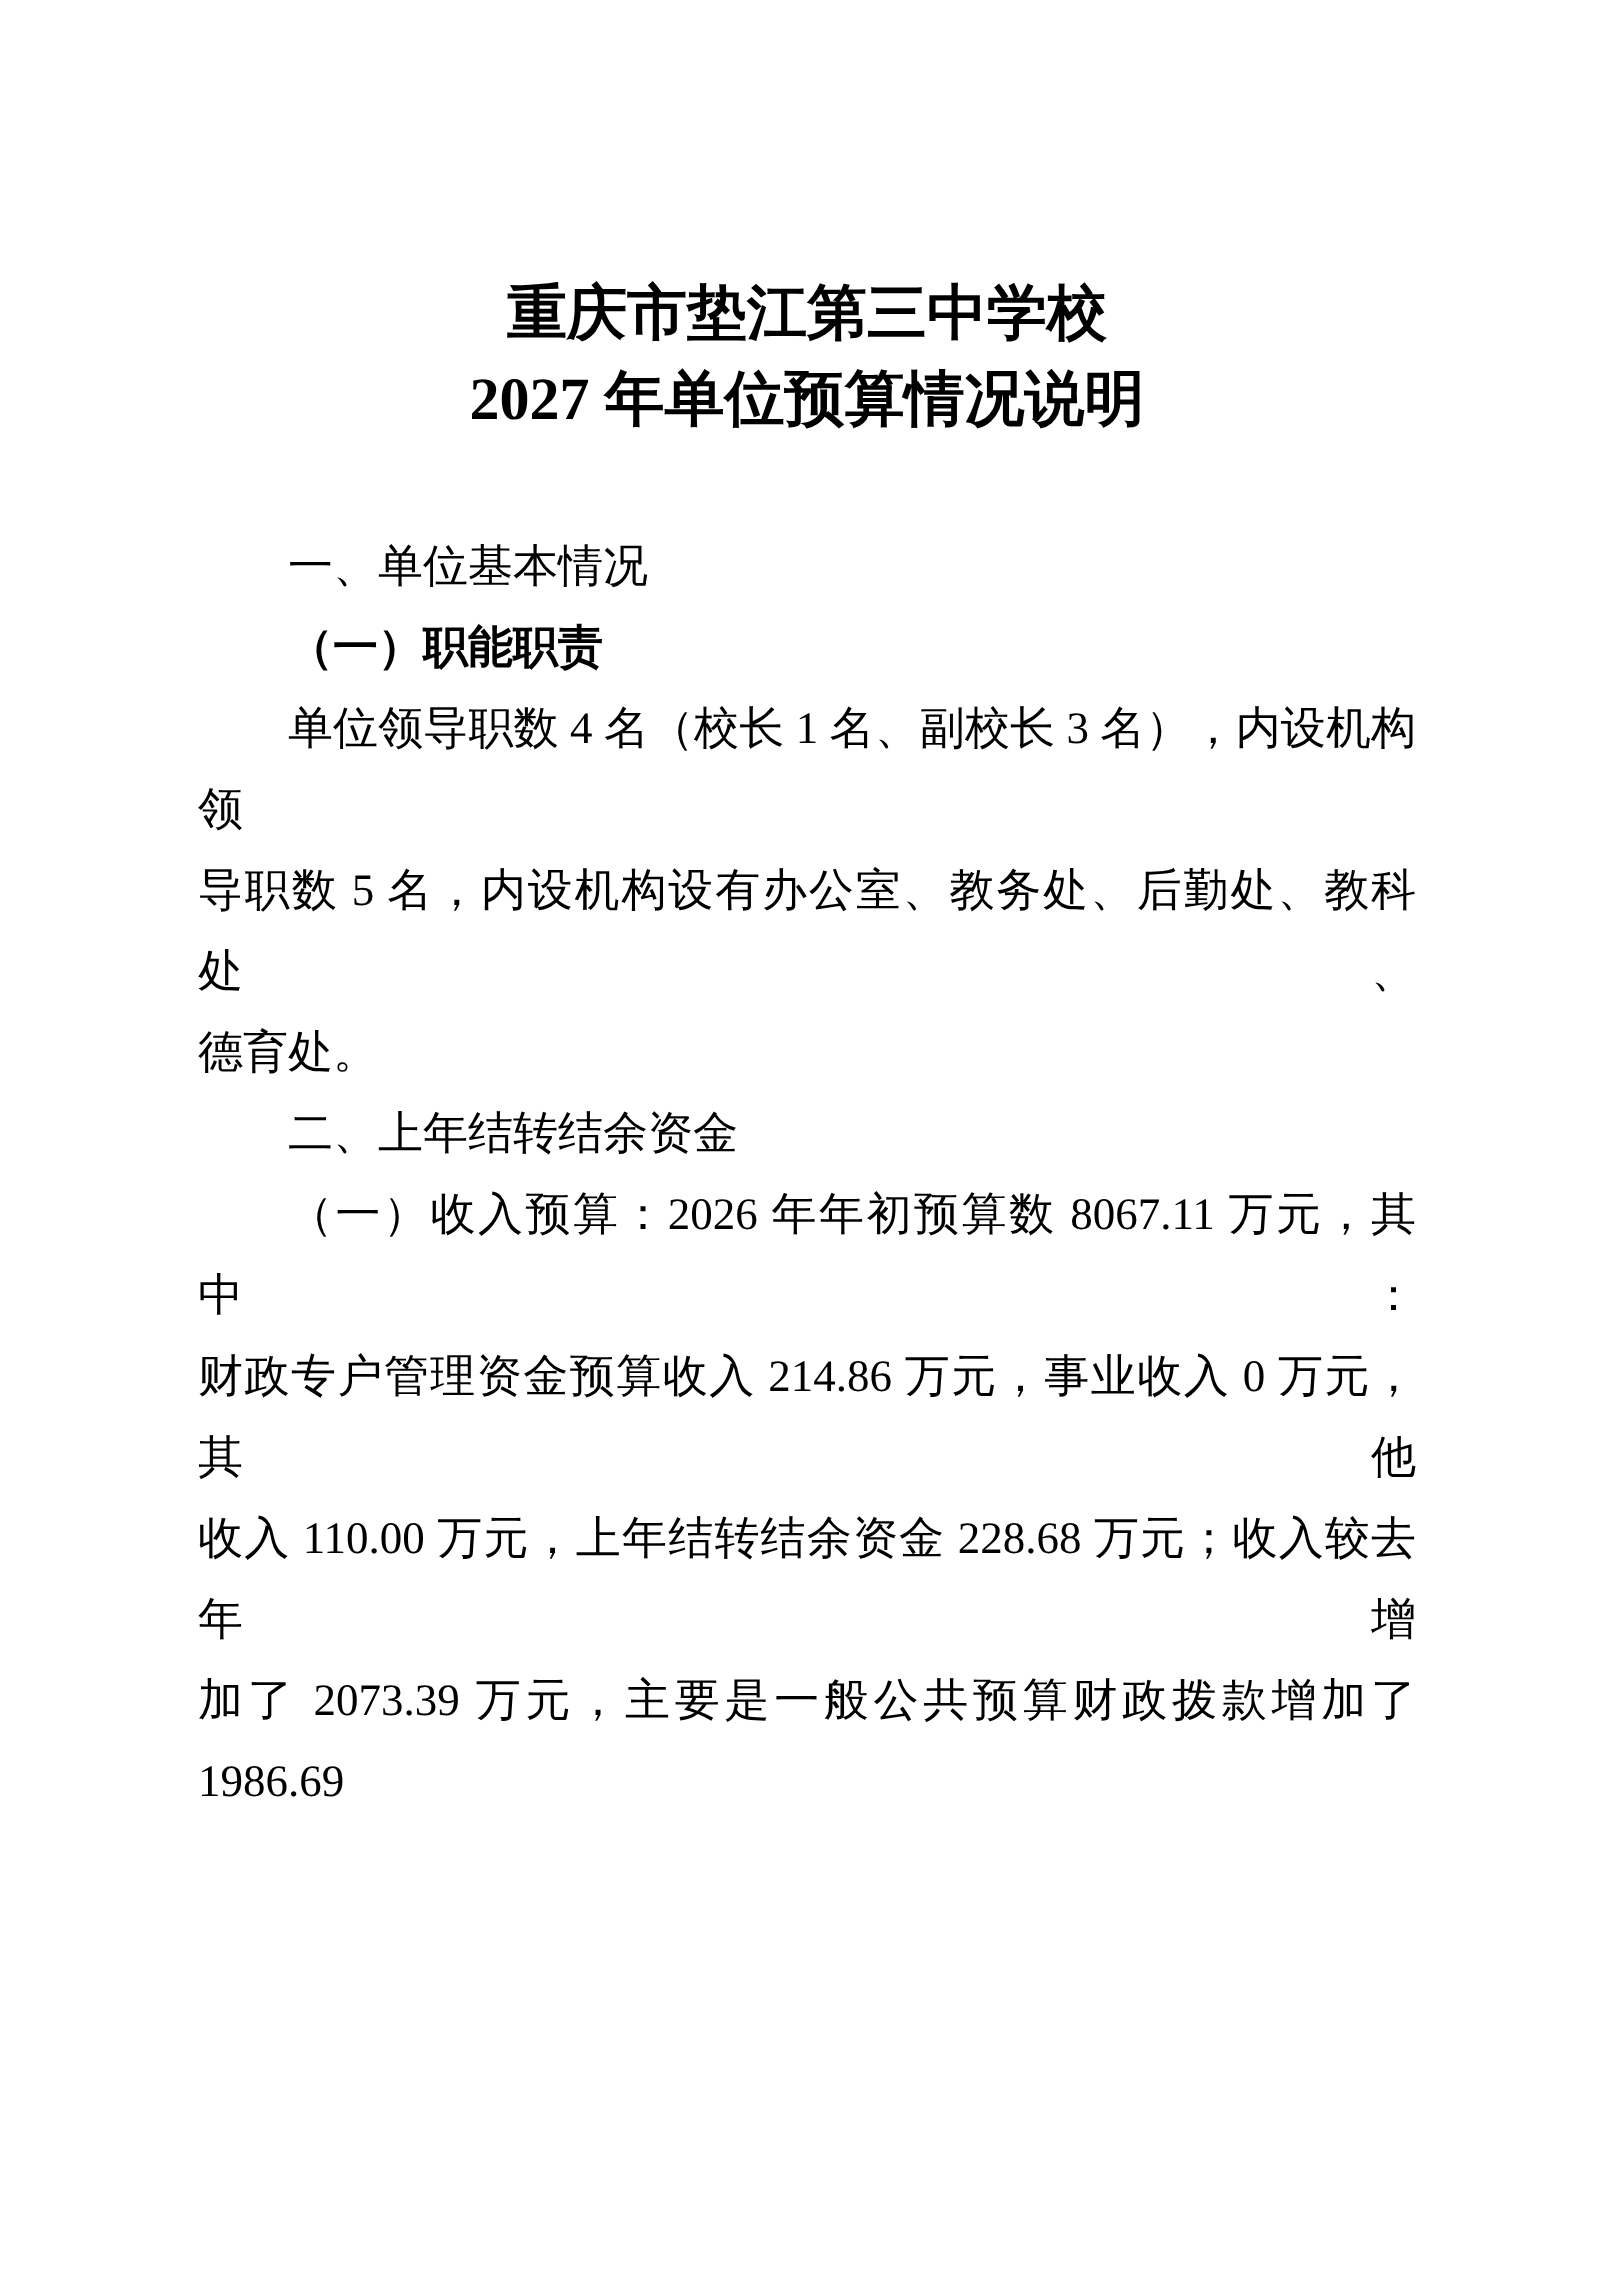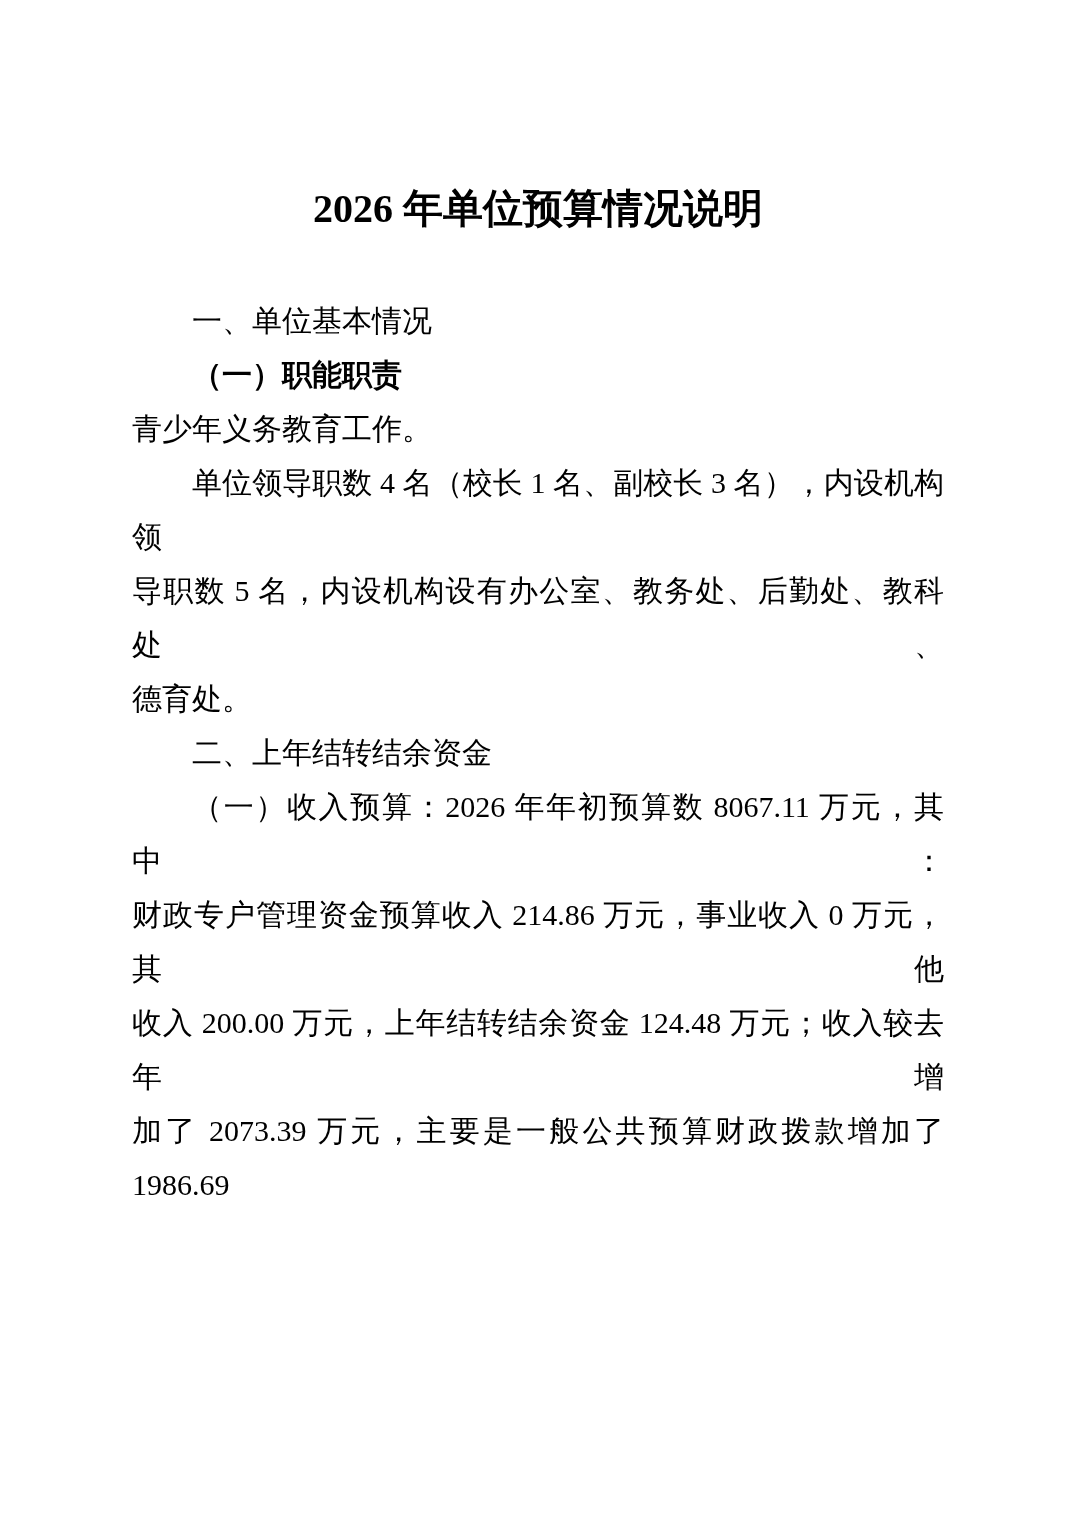--- a/index.html
+++ b/index.html
@@ -58,32 +58,32 @@
     text-indent: 2em;
   }
 </style>
 </head>
 <body>
 
 <div class="page">
   <div class="content">
 
     <div class="title-block">
-      <div>2026 年单位预算情况说明</div>
+      <div>重庆市垫江第三中学校</div>
+      <div>2027 年单位预算情况说明</div>
     </div>
 
     <div class="body-block">
       <div class="bline h1">一、单位基本情况</div>
       <div class="bline h2">（一）职能职责</div>
-      <div class="bline">青少年义务教育工作。</div>
       <div class="bline just ind">单位领导职数 4 名（校长 1 名、副校长 3 名），内设机构领</div>
       <div class="bline just">导职数 5 名，内设机构设有办公室、教务处、后勤处、教科处、</div>
       <div class="bline">德育处。</div>
       <div class="bline h1">二、上年结转结余资金</div>
       <div class="bline just ind">（一）收入预算：2026 年年初预算数 8067.11 万元，其中：</div>
       <div class="bline just">财政专户管理资金预算收入 214.86 万元，事业收入 0 万元，其他</div>
-      <div class="bline just">收入 200.00 万元，上年结转结余资金 124.48 万元；收入较去年增</div>
+      <div class="bline just">收入 110.00 万元，上年结转结余资金 228.68 万元；收入较去年增</div>
       <div class="bline just">加了 2073.39 万元，主要是一般公共预算财政拨款增加了 1986.69</div>
 
     </div>
 
   </div>
 </div>
 
 </body></html>

